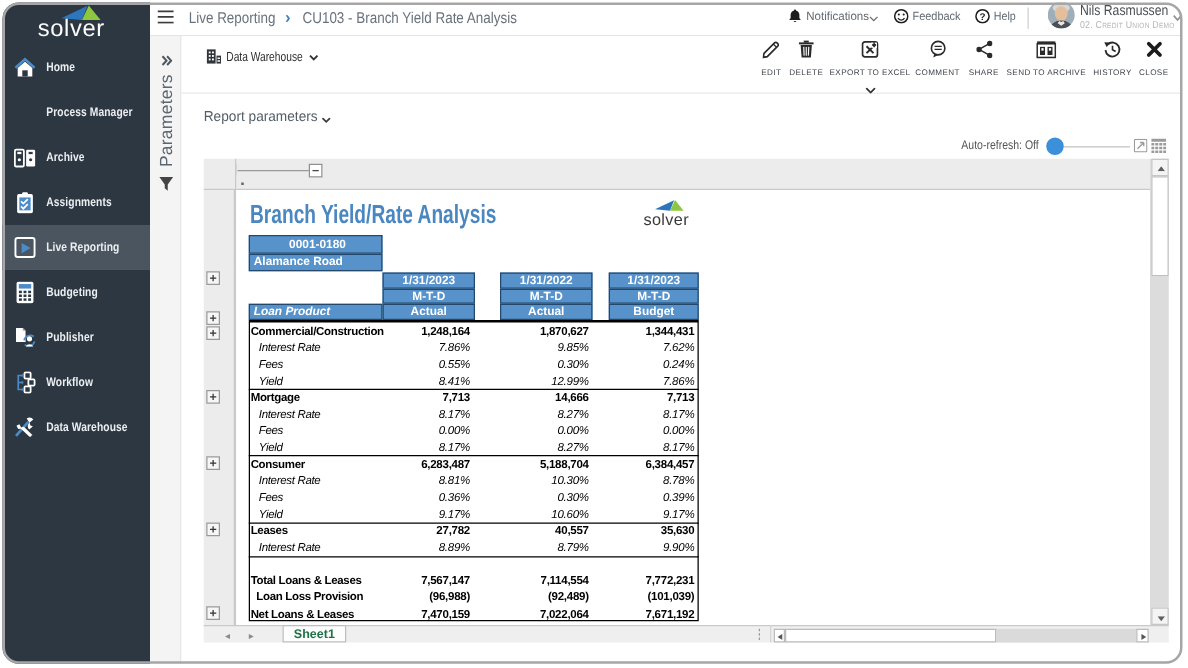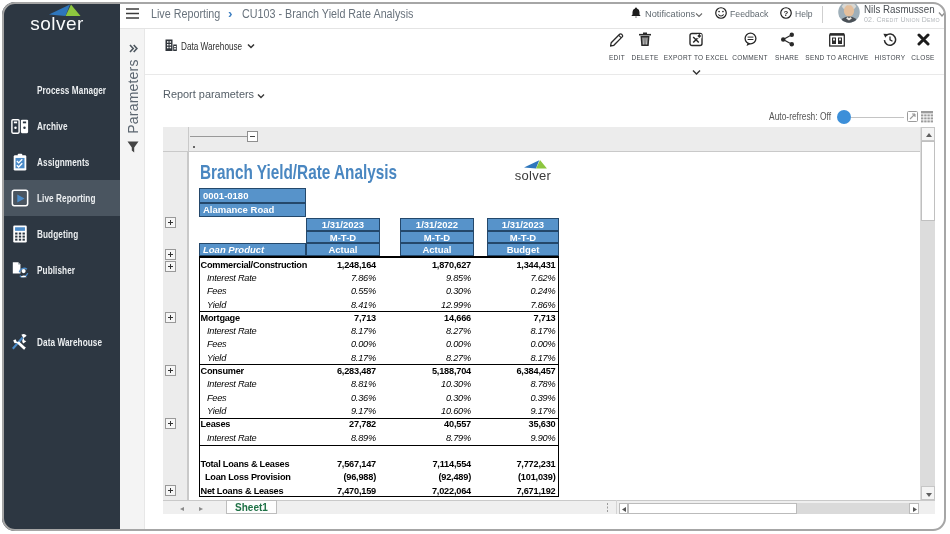--- a/index.html
+++ b/index.html
@@ -48,20 +48,28 @@
 <body>
 <div id="frame">
     <div id="inner">
 
   <div class="abs" id="sidebar">
     <svg class="abs" style="left:49px;top:4px;" width="33" height="13" viewBox="0 0 33 13">
       <polygon points="0,10.5 21,0.6 16.5,12" fill="#2e76bc"></polygon>
       <polygon points="16.6,12 22,0.4 31.5,12" fill="#8dc63f"></polygon>
     </svg>
     <div class="abs" style="left:28px;top:13px;width:58px;text-align:center;color:#fafbfc;font-size:19px;letter-spacing:.5px;">solver</div>
+    <div class="mitem" style="top:36px;">
+          <svg class="micon" viewBox="0 0 20 20">
+            <path d="M10 1.2 L0.8 9.4 L2.2 11 L10 4.2 L17.8 11 L19.2 9.4 Z" fill="#4b8bc8"></path>
+            <path d="M3.5 10.5 L10 4.8 L16.5 10.5 V18 H3.5 Z" fill="#fff"></path>
+            <rect x="7.6" y="12.5" width="4.8" height="5.5" fill="#2d3742"></rect>
+          </svg>
+          <span class="lbl">Home</span>
+        </div>
     <div class="mitem" style="top:72px;">
           <span class="lbl">Process Manager</span>
         </div>
     <div class="mitem" style="top:144px;">
           <svg class="micon" viewBox="0 0 20 20">
             <rect x="3" y="2.5" width="14" height="17" rx="1.5" fill="#fff"></rect>
             <rect x="7.5" y="0.8" width="5" height="3.4" rx="1" fill="#fff"></rect>
             <rect x="5" y="5.5" width="10" height="11.5" fill="#4b8bc8"></rect>
             <path d="M6.5 9 l2 2 l4-4" stroke="#fff" stroke-width="1.5" fill="none"></path>
             <path d="M6.5 13.5 l2 2 l4-4" stroke="#fff" stroke-width="1.5" fill="none"></path>
@@ -106,20 +114,34 @@
         </div>
     <div class="mitem" style="top:252px;">
           <svg class="micon" viewBox="0 0 20 20">
             <path d="M2 1.5 h6 l2.5 2.5 V14 H2 z" fill="#fff"></path>
             <path d="M8 1.5 l2.5 2.5 H8 z" fill="#9aa5ae"></path>
             <path d="M18.6 13.5 a5.6 5.6 0 0 1 -8.8 2.8 M9.2 12.5 a5.6 5.6 0 0 1 8.6 -3.4" fill="none" stroke="#4b8bc8" stroke-width="1.5"></path>
             <circle cx="14" cy="11.2" r="2.3" fill="#fff"></circle>
             <path d="M10.6 18 a3.8 3.6 0 0 1 6.8 0 z" fill="#fff"></path>
           </svg>
           <span class="lbl">Publisher</span>
+        </div>
+    <div class="mitem" style="top:288px;">
+          <svg class="micon" viewBox="0 0 20 20">
+            <g fill="none" stroke="#fff" stroke-width="1.6">
+              <rect x="9.5" y="1" width="5.5" height="5.5" rx="1"></rect>
+              <rect x="9.5" y="13.5" width="5.5" height="5.5" rx="1"></rect>
+              <rect x="13" y="7.2" width="5.5" height="5.5" rx="1"></rect>
+            </g>
+            <path d="M6.5 3.8 H4 V16.2 H6.5 M4 10 h2.5" fill="none" stroke="#4b8bc8" stroke-width="1.5"></path>
+            <circle cx="7.5" cy="3.8" r="1.1" fill="#4b8bc8"></circle>
+            <circle cx="7.5" cy="10" r="1.1" fill="#4b8bc8"></circle>
+            <circle cx="7.5" cy="16.2" r="1.1" fill="#4b8bc8"></circle>
+          </svg>
+          <span class="lbl">Workflow</span>
         </div>
     <div class="mitem" style="top:324px;">
           <svg class="micon" viewBox="0 0 20 20">
             <path d="M2 17.5 L13 5" stroke="#4b8bc8" stroke-width="2.4"></path>
             <path d="M11.2 2.2 a4.4 4.4 0 0 1 6 .4 l-3 3 l0.8 2.4 l2.4 .8 l-3 3 a4.4 4.4 0 0 1 -.4-6" fill="#fff" transform="rotate(6 14 5)"></path>
             <path d="M3 11 a3.6 3.6 0 0 0 4.6 4.8 L16 10 a3.6 3.6 0 0 0 1-1" fill="none"></path>
             <path d="M16.8 16.8 L9 9.4 l-2.4 .6 l-1.6 -3 l-2.6 1.4 l1.6 3 l2.4 -.4 l7.6 7.2 a1.3 1.3 0 0 0 1.8-1.4" fill="#fff"></path>
           </svg>
           <span class="lbl">Data Warehouse</span>
         </div>
@@ -336,21 +358,21 @@
       </svg>
 
   <div class="abs" style="left:189px;top:152px;width:731px;height:348px;overflow:hidden;background:#fff;">
    <div class="abs" style="left:-189px;top:-152px;width:950px;height:534px;">
     <div class="abs" style="left:200px;top:160px;font-size:21px;font-weight:bold;color:#4a87c1;transform:scaleX(0.73);transform-origin:0 0;white-space:nowrap;">Branch Yield/Rate Analysis</div>
     <svg class="abs" style="left:524px;top:159px;" width="24" height="11" viewBox="0 0 33 13">
             <polygon points="0,10.5 21,0.6 16.5,12" fill="#2e76bc"></polygon>
             <polygon points="16.6,12 22,0.4 31.5,12" fill="#8dc63f"></polygon>
           </svg>
     <div class="abs" style="left:512px;top:168px;width:42px;text-align:center;font-size:13px;color:#3a3a3a;letter-spacing:.3px;">solver</div>
-    <div class="bluecell" style="left:199px;top:188px;width:107px;height:15px;line-height:13px;padding-left:3px;">0001-0180</div>
+    <div class="bluecell" style="left:199px;top:188px;width:107px;height:15px;line-height:13px;padding-left:3px;text-align:center;">0001-0180</div>
     <div class="bluecell" style="left:199px;top:203px;width:107px;height:14px;line-height:12px;padding-left:3px;">Alamance Road</div>
 
     <div class="bluecell" style="left:306px;top:218px;width:74px;height:12.7px;text-align:center;line-height:11px;">1/31/2023</div>
     <div class="bluecell" style="left:306px;top:230.7px;width:74px;height:12.7px;text-align:center;line-height:11px;">M-T-D</div>
     <div class="bluecell" style="left:306px;top:243.4px;width:74px;height:12.6px;text-align:center;line-height:11px;">Actual</div>
     <div class="bluecell" style="left:400px;top:218px;width:74px;height:12.7px;text-align:center;line-height:11px;">1/31/2022</div>
     <div class="bluecell" style="left:400px;top:230.7px;width:74px;height:12.7px;text-align:center;line-height:11px;">M-T-D</div>
     <div class="bluecell" style="left:400px;top:243.4px;width:74px;height:12.6px;text-align:center;line-height:11px;">Actual</div>
     <div class="bluecell" style="left:487px;top:218px;width:72px;height:12.7px;text-align:center;line-height:11px;">1/31/2023</div>
     <div class="bluecell" style="left:487px;top:230.7px;width:72px;height:12.7px;text-align:center;line-height:11px;">M-T-D</div>

